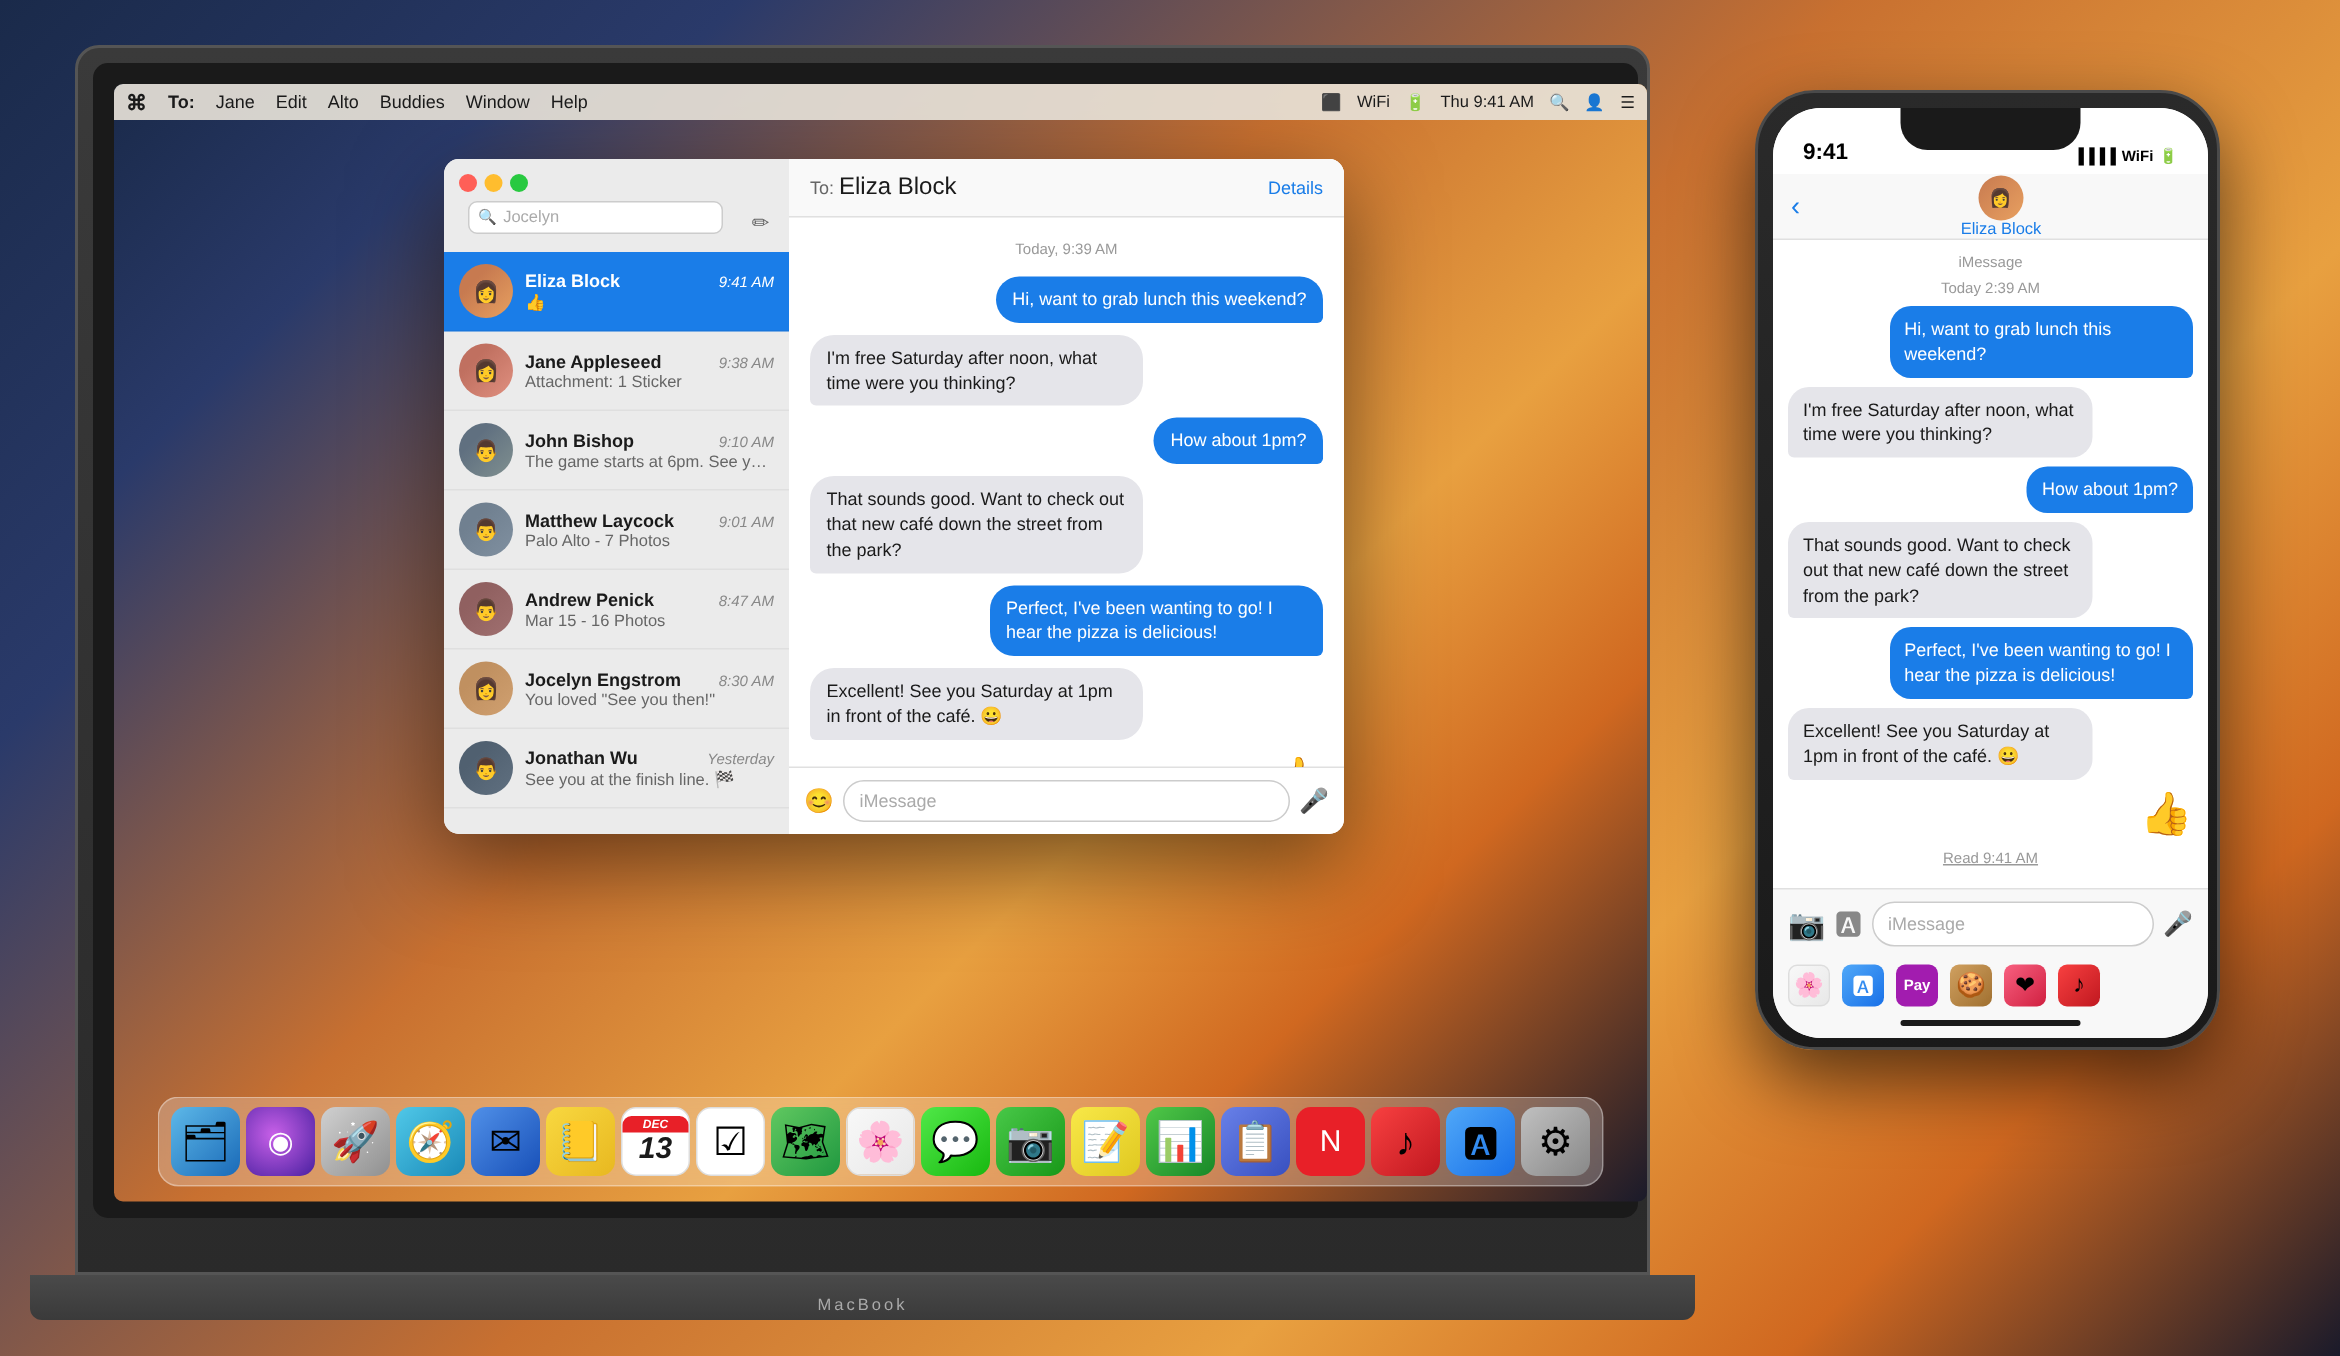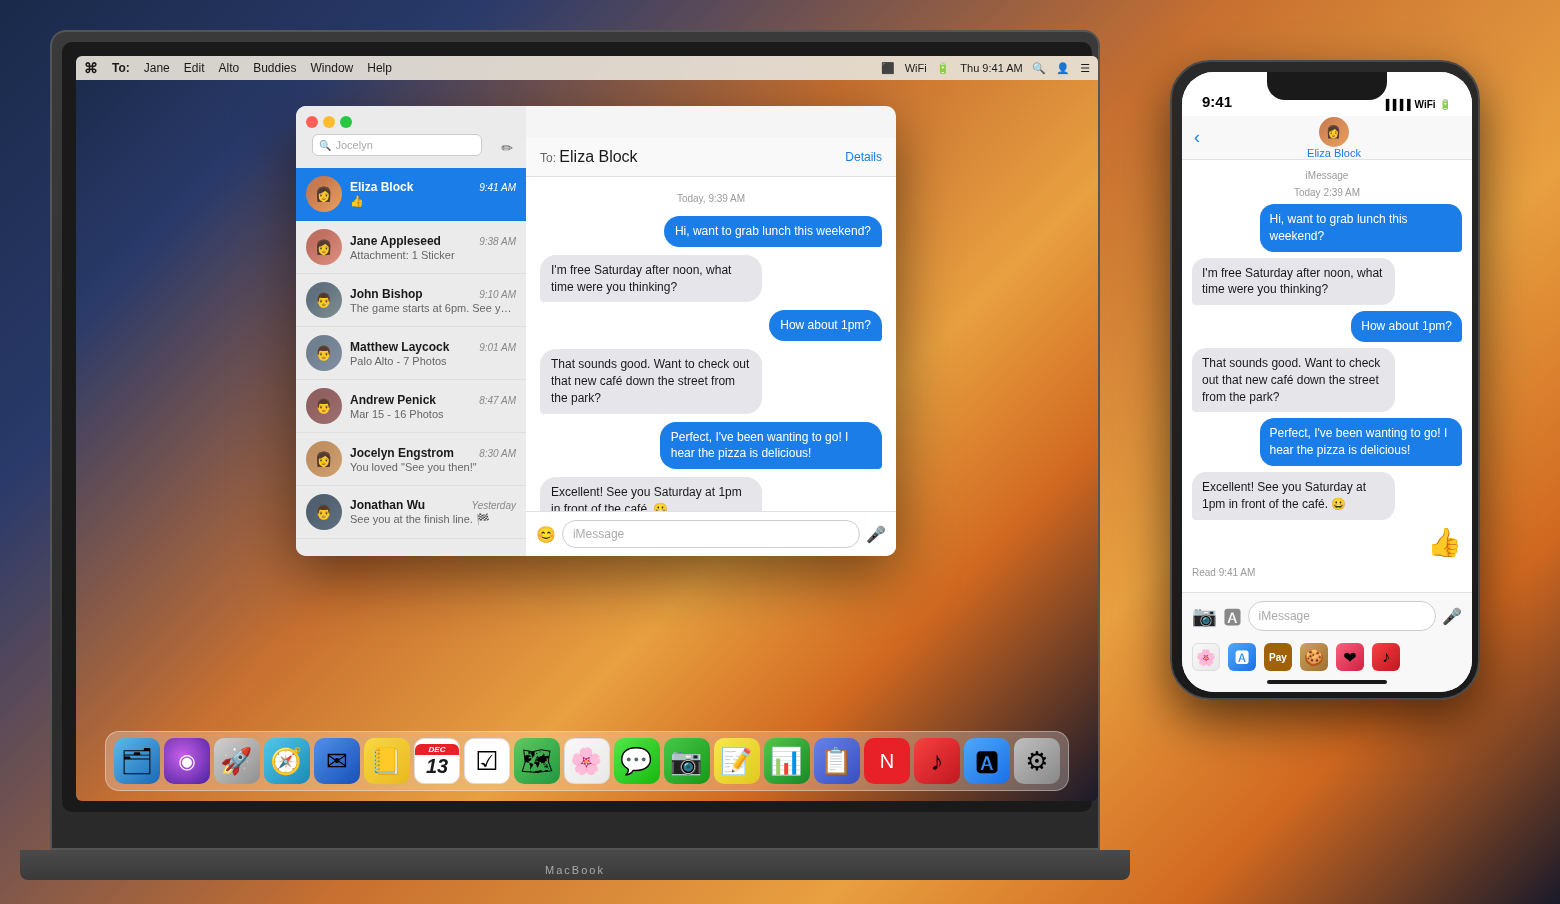--- a/index.html
+++ b/index.html
@@ -257,21 +257,20 @@
       text-overflow: ellipsis;
       margin-top: 1px;
     }
 
     
     .chat-area {
       flex: 1;
       display: flex;
       flex-direction: column;
       background: white;
-      margin-top: 32px;
     }
 
     .chat-header {
       padding: 10px 14px;
       border-bottom: 1px solid #e0e0e0;
       display: flex;
       align-items: center;
       justify-content: space-between;
       background: #f9f9f9;
     }
@@ -600,24 +599,25 @@
       border-bottom-right-radius: 4px;
     }
 
     .iphone-bubble.in-b {
       background: #e5e5ea;
       color: #1a1a1a;
       border-bottom-left-radius: 4px;
     }
 
     .iphone-read {
-      text-align: left;
+      text-align: center;
       font-size: 10px;
       color: #999;
       margin-top: 2px;
+      text-decoration: underline;
     }
 
     .iphone-thumbs {
       text-align: right;
       font-size: 28px;
     }
 
     .iphone-input-area {
       position: absolute;
       bottom: 0; left: 0; right: 0;
@@ -947,21 +947,21 @@
           <span class="iphone-cam-icon">📷</span>
           <span class="iphone-appstore-icon">🅰</span>
           <div class="iphone-text-input">
             <span class="iphone-input-placeholder">iMessage</span>
           </div>
           <span class="iphone-mic-icon">🎤</span>
         </div>
         <div class="iphone-app-row">
           <div class="iphone-app-icon" style="background:linear-gradient(135deg,#f8f8f8,#e8e8e8); border:1px solid #ddd;">🌸</div>
           <div class="iphone-app-icon" style="background:linear-gradient(135deg,#50a8f8,#1870e8); color:white;">🅰</div>
-          <div class="iphone-app-icon" style="background:#a16207; color:white; font-size:10px; font-weight:bold;">Pay</div>
+          <div class="iphone-app-icon" style="background:#a21caf; color:white; font-size:10px; font-weight:bold;">Pay</div>
           <div class="iphone-app-icon" style="background:linear-gradient(135deg,#d0a060,#a07030);">🍪</div>
           <div class="iphone-app-icon" style="background:linear-gradient(135deg,#f86080,#d02040);">❤</div>
           <div class="iphone-app-icon" style="background:linear-gradient(135deg,#f84040,#c01820);">♪</div>
         </div>
         <div class="iphone-home-indicator"></div>
       </div>
     </div>
   </div>
 </div>
 

